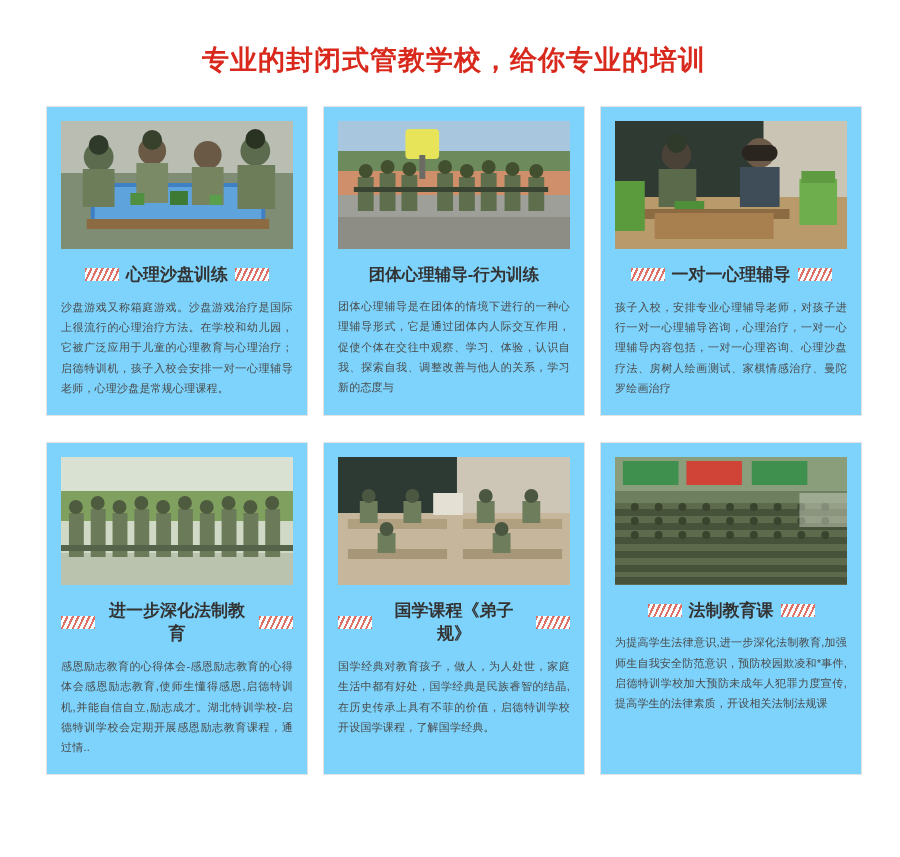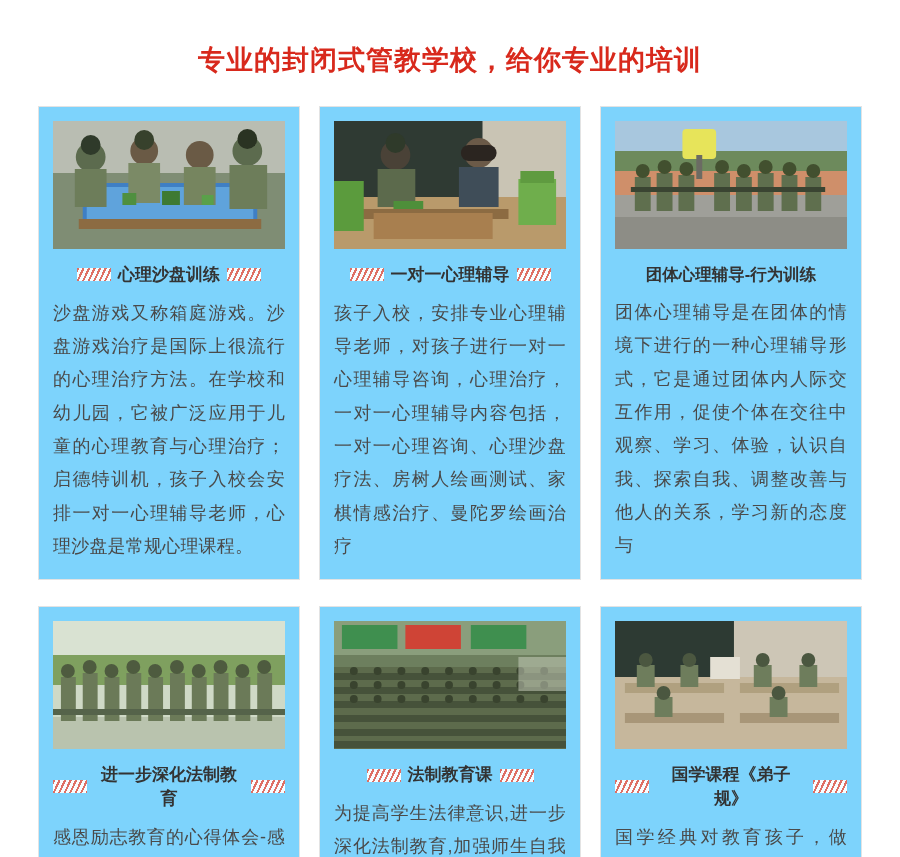--- a/index.html
+++ b/index.html
@@ -9,20 +9,21 @@
     width: 900px;
     height: 857px;
     background: #ffffff;
     font-family: "Liberation Sans", sans-serif;
   }
   .page {
     position: relative;
     width: 900px;
     height: 857px;
     overflow: hidden;
+    padding-left: 8px;
   }
   .page-title {
     text-align: center;
     color: #d8291c;
     font-size: 27px;
     font-weight: bold;
     letter-spacing: 1px;
     padding-top: 42px;
     padding-bottom: 6px;
   }
@@ -65,21 +66,21 @@
   }
   .card-title {
     font-size: 17px;
     font-weight: bold;
     color: #333333;
     line-height: 1.4;
     text-align: center;
   }
   .card-title.wide { font-size: 16.5px; }
   .card-desc {
-    font-size: 18px;
+    font-size: 11px;
     color: #4a4a4a;
     line-height: 1.85;
     letter-spacing: .2px;
     text-align: justify;
   }
   .no-hatch-head { display:block; text-align:center; margin: 14px 0 10px 0; }
 </style>
 </head>
 <body>
 
@@ -118,49 +119,20 @@
         <span class="hatch"></span>
         <span class="card-title">心理沙盘训练</span>
         <span class="hatch"></span>
       </div>
       <div class="card-desc">沙盘游戏又称箱庭游戏。沙盘游戏治疗是国际上很流行的心理治疗方法。在学校和幼儿园，它被广泛应用于儿童的心理教育与心理治疗；启德特训机，孩子入校会安排一对一心理辅导老师，心理沙盘是常规心理课程。</div>
     </div>
 
     <div class="card">
       <div class="thumb">
         <svg viewBox="0 0 234 128" preserveAspectRatio="none">
-          <rect width="234" height="128" fill="#d8d5cc"></rect>
-          <rect x="0" y="0" width="150" height="76" fill="#2f3a33"></rect>
-          <rect x="150" y="0" width="84" height="76" fill="#c9c4b4"></rect>
-          <rect x="0" y="76" width="234" height="52" fill="#b99a6b"></rect>
-          <rect x="26" y="88" width="150" height="10" fill="#8c6b42"></rect>
-          <rect x="40" y="92" width="120" height="26" fill="#a87f4f"></rect>
-          <circle cx="62" cy="34" r="15" fill="#4a4237"></circle>
-          <rect x="44" y="48" width="38" height="38" fill="#5c6a4c"></rect>
-          <circle cx="62" cy="22" r="10" fill="#2f3a2a"></circle>
-          <circle cx="146" cy="32" r="15" fill="#6b5a48"></circle>
-          <rect x="126" y="46" width="40" height="40" fill="#3f4d58"></rect>
-          <rect x="128" y="24" width="36" height="16" rx="8" fill="#2b2520"></rect>
-          <rect x="186" y="58" width="38" height="46" fill="#6fae4c"></rect>
-          <rect x="188" y="50" width="34" height="12" fill="#5f9b40"></rect>
-          <rect x="0" y="60" width="30" height="50" fill="#5b9b3d"></rect>
-          <rect x="60" y="80" width="30" height="8" fill="#4e8f3a"></rect>
-        </svg>
-      </div>
-      <div class="card-head">
-        <span class="hatch"></span>
-        <span class="card-title">一对一心理辅导</span>
-        <span class="hatch"></span>
-      </div>
-      <div class="card-desc">孩子入校，安排专业心理辅导老师，对孩子进行一对一心理辅导咨询，心理治疗，一对一心理辅导内容包括，一对一心理咨询、心理沙盘疗法、房树人绘画测试、家棋情感治疗、曼陀罗绘画治疗</div>
-    </div>
-
-    <div class="card">
-      <div class="thumb">
-        <svg viewBox="0 0 234 128" preserveAspectRatio="none">
           <rect width="234" height="128" fill="#bcd3e6"></rect>
           <rect x="0" y="0" width="234" height="46" fill="#a8c7de"></rect>
           <rect x="0" y="30" width="234" height="22" fill="#6d8a5c"></rect>
           <rect x="0" y="50" width="234" height="24" fill="#cf8f6a"></rect>
           <rect x="0" y="74" width="234" height="54" fill="#9f9f99"></rect>
           <rect x="0" y="96" width="234" height="32" fill="#8d8d86"></rect>
           <rect x="68" y="8" width="34" height="30" rx="4" fill="#e7e45a"></rect>
           <rect x="82" y="34" width="6" height="24" fill="#6b6b63"></rect>
           <g fill="#5f6f4e">
             <rect x="20" y="56" width="16" height="34"></rect>
@@ -187,20 +159,49 @@
       </div>
       <div class="no-hatch-head">
         <span class="card-title wide">团体心理辅导-行为训练</span>
       </div>
       <div class="card-desc">团体心理辅导是在团体的情境下进行的一种心理辅导形式，它是通过团体内人际交互作用，促使个体在交往中观察、学习、体验，认识自我、探索自我、调整改善与他人的关系，学习新的态度与</div>
     </div>
 
     <div class="card">
       <div class="thumb">
         <svg viewBox="0 0 234 128" preserveAspectRatio="none">
+          <rect width="234" height="128" fill="#d8d5cc"></rect>
+          <rect x="0" y="0" width="150" height="76" fill="#2f3a33"></rect>
+          <rect x="150" y="0" width="84" height="76" fill="#c9c4b4"></rect>
+          <rect x="0" y="76" width="234" height="52" fill="#b99a6b"></rect>
+          <rect x="26" y="88" width="150" height="10" fill="#8c6b42"></rect>
+          <rect x="40" y="92" width="120" height="26" fill="#a87f4f"></rect>
+          <circle cx="62" cy="34" r="15" fill="#4a4237"></circle>
+          <rect x="44" y="48" width="38" height="38" fill="#5c6a4c"></rect>
+          <circle cx="62" cy="22" r="10" fill="#2f3a2a"></circle>
+          <circle cx="146" cy="32" r="15" fill="#6b5a48"></circle>
+          <rect x="126" y="46" width="40" height="40" fill="#3f4d58"></rect>
+          <rect x="128" y="24" width="36" height="16" rx="8" fill="#2b2520"></rect>
+          <rect x="186" y="58" width="38" height="46" fill="#6fae4c"></rect>
+          <rect x="188" y="50" width="34" height="12" fill="#5f9b40"></rect>
+          <rect x="0" y="60" width="30" height="50" fill="#5b9b3d"></rect>
+          <rect x="60" y="80" width="30" height="8" fill="#4e8f3a"></rect>
+        </svg>
+      </div>
+      <div class="card-head">
+        <span class="hatch"></span>
+        <span class="card-title">一对一心理辅导</span>
+        <span class="hatch"></span>
+      </div>
+      <div class="card-desc">孩子入校，安排专业心理辅导老师，对孩子进行一对一心理辅导咨询，心理治疗，一对一心理辅导内容包括，一对一心理咨询、心理沙盘疗法、房树人绘画测试、家棋情感治疗、曼陀罗绘画治疗</div>
+    </div>
+
+    <div class="card">
+      <div class="thumb">
+        <svg viewBox="0 0 234 128" preserveAspectRatio="none">
           <rect width="234" height="128" fill="#cfd9c6"></rect>
           <rect x="0" y="0" width="234" height="40" fill="#d9e2d2"></rect>
           <rect x="0" y="34" width="234" height="30" fill="#7fa05f"></rect>
           <rect x="0" y="96" width="234" height="32" fill="#b9c3ae"></rect>
           <g fill="#6b7a58">
             <rect x="8" y="56" width="15" height="44"></rect>
             <rect x="30" y="52" width="15" height="48"></rect>
             <rect x="52" y="56" width="15" height="44"></rect>
             <rect x="74" y="52" width="15" height="48"></rect>
             <rect x="96" y="56" width="15" height="44"></rect>
@@ -224,20 +225,58 @@
           </g>
           <rect x="0" y="88" width="234" height="6" fill="#55634a"></rect>
         </svg>
       </div>
       <div class="card-head">
         <span class="hatch"></span>
         <span class="card-title">进一步深化法制教育</span>
         <span class="hatch"></span>
       </div>
       <div class="card-desc">感恩励志教育的心得体会-感恩励志教育的心得体会感恩励志教育,使师生懂得感恩,启德特训机,并能自信自立,励志成才。湖北特训学校-启德特训学校会定期开展感恩励志教育课程，通过情..</div>
+    </div>
+
+    <div class="card">
+      <div class="thumb">
+        <svg viewBox="0 0 234 128" preserveAspectRatio="none">
+          <rect width="234" height="128" fill="#d6cfc0"></rect>
+          <rect x="0" y="0" width="120" height="56" fill="#2d3a33"></rect>
+          <rect x="120" y="0" width="114" height="56" fill="#cdc6b6"></rect>
+          <rect x="0" y="56" width="234" height="72" fill="#c6b79c"></rect>
+          <rect x="10" y="62" width="100" height="10" fill="#b0a07f"></rect>
+          <rect x="126" y="62" width="100" height="10" fill="#b0a07f"></rect>
+          <rect x="10" y="92" width="100" height="10" fill="#a89678"></rect>
+          <rect x="126" y="92" width="100" height="10" fill="#a89678"></rect>
+          <g fill="#6e7d5c">
+            <rect x="22" y="44" width="18" height="22"></rect>
+            <rect x="66" y="44" width="18" height="22"></rect>
+            <rect x="140" y="44" width="18" height="22"></rect>
+            <rect x="186" y="44" width="18" height="22"></rect>
+            <rect x="40" y="76" width="18" height="20"></rect>
+            <rect x="156" y="76" width="18" height="20"></rect>
+          </g>
+          <g fill="#4b5740">
+            <circle cx="31" cy="39" r="7"></circle>
+            <circle cx="75" cy="39" r="7"></circle>
+            <circle cx="149" cy="39" r="7"></circle>
+            <circle cx="195" cy="39" r="7"></circle>
+            <circle cx="49" cy="72" r="7"></circle>
+            <circle cx="165" cy="72" r="7"></circle>
+          </g>
+          <rect x="96" y="36" width="30" height="22" fill="#e4e0d4"></rect>
+        </svg>
+      </div>
+      <div class="card-head">
+        <span class="hatch"></span>
+        <span class="card-title">国学课程《弟子规》</span>
+        <span class="hatch"></span>
+      </div>
+      <div class="card-desc">国学经典对教育孩子，做人，为人处世，家庭生活中都有好处，国学经典是民族睿智的结晶,在历史传承上具有不菲的价值，启德特训学校开设国学课程，了解国学经典。</div>
     </div>
 
     <div class="card">
       <div class="thumb">
         <svg viewBox="0 0 234 128" preserveAspectRatio="none">
           <rect width="234" height="128" fill="#9fb08f"></rect>
           <rect x="0" y="0" width="234" height="34" fill="#8a9e7c"></rect>
           <rect x="8" y="4" width="56" height="24" fill="#3f8f4f"></rect>
           <rect x="72" y="4" width="56" height="24" fill="#cf4436"></rect>
           <rect x="138" y="4" width="56" height="24" fill="#3f8f4f"></rect>
@@ -284,52 +323,14 @@
         </svg>
       </div>
       <div class="card-head">
         <span class="hatch"></span>
         <span class="card-title">法制教育课</span>
         <span class="hatch"></span>
       </div>
       <div class="card-desc">为提高学生法律意识,进一步深化法制教育,加强师生自我安全防范意识，预防校园欺凌和*事件,启德特训学校加大预防未成年人犯罪力度宣传,提高学生的法律素质，开设相关法制法规课</div>
     </div>
 
-    <div class="card">
-      <div class="thumb">
-        <svg viewBox="0 0 234 128" preserveAspectRatio="none">
-          <rect width="234" height="128" fill="#d6cfc0"></rect>
-          <rect x="0" y="0" width="120" height="56" fill="#2d3a33"></rect>
-          <rect x="120" y="0" width="114" height="56" fill="#cdc6b6"></rect>
-          <rect x="0" y="56" width="234" height="72" fill="#c6b79c"></rect>
-          <rect x="10" y="62" width="100" height="10" fill="#b0a07f"></rect>
-          <rect x="126" y="62" width="100" height="10" fill="#b0a07f"></rect>
-          <rect x="10" y="92" width="100" height="10" fill="#a89678"></rect>
-          <rect x="126" y="92" width="100" height="10" fill="#a89678"></rect>
-          <g fill="#6e7d5c">
-            <rect x="22" y="44" width="18" height="22"></rect>
-            <rect x="66" y="44" width="18" height="22"></rect>
-            <rect x="140" y="44" width="18" height="22"></rect>
-            <rect x="186" y="44" width="18" height="22"></rect>
-            <rect x="40" y="76" width="18" height="20"></rect>
-            <rect x="156" y="76" width="18" height="20"></rect>
-          </g>
-          <g fill="#4b5740">
-            <circle cx="31" cy="39" r="7"></circle>
-            <circle cx="75" cy="39" r="7"></circle>
-            <circle cx="149" cy="39" r="7"></circle>
-            <circle cx="195" cy="39" r="7"></circle>
-            <circle cx="49" cy="72" r="7"></circle>
-            <circle cx="165" cy="72" r="7"></circle>
-          </g>
-          <rect x="96" y="36" width="30" height="22" fill="#e4e0d4"></rect>
-        </svg>
-      </div>
-      <div class="card-head">
-        <span class="hatch"></span>
-        <span class="card-title">国学课程《弟子规》</span>
-        <span class="hatch"></span>
-      </div>
-      <div class="card-desc">国学经典对教育孩子，做人，为人处世，家庭生活中都有好处，国学经典是民族睿智的结晶,在历史传承上具有不菲的价值，启德特训学校开设国学课程，了解国学经典。</div>
-    </div>
-
   </div>
 </div>
 
 </body></html>

